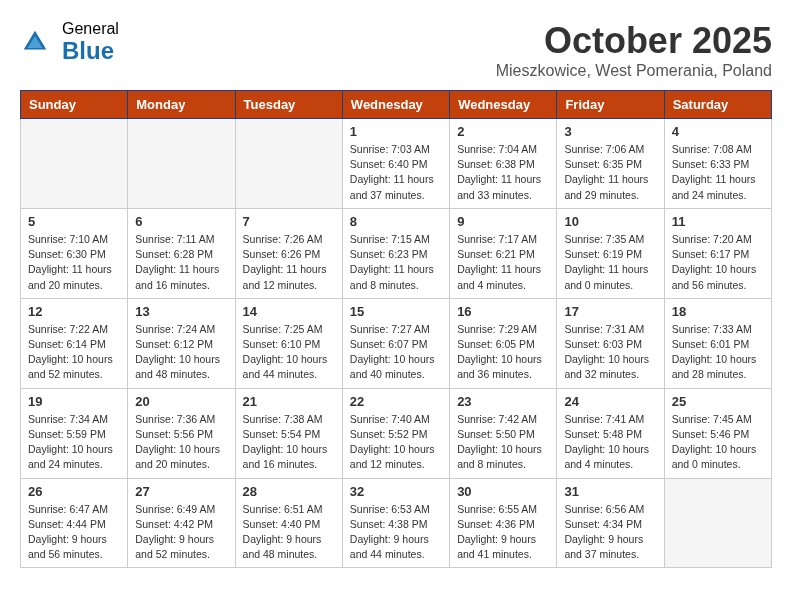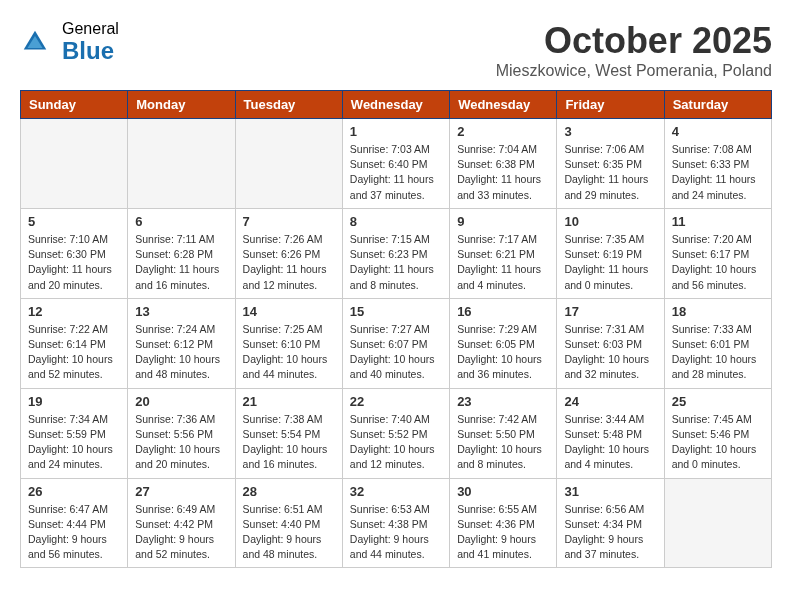--- a/index.html
+++ b/index.html
@@ -287,21 +287,21 @@
         </td>
         <td>
           <div class="day-number">23</div>
           <div class="day-info" style="white-space: pre-line;">Sunrise: 7:42 AM
 Sunset: 5:50 PM
 Daylight: 10 hours
 and 8 minutes.</div>
         </td>
         <td>
           <div class="day-number">24</div>
-          <div class="day-info" style="white-space: pre-line;">Sunrise: 3:44 AM
+          <div class="day-info" style="white-space: pre-line;">Sunrise: 7:41 AM
 Sunset: 5:48 PM
 Daylight: 10 hours
 and 4 minutes.</div>
         </td>
         <td>
           <div class="day-number">25</div>
           <div class="day-info" style="white-space: pre-line;">Sunrise: 7:45 AM
 Sunset: 5:46 PM
 Daylight: 10 hours
 and 0 minutes.</div>

